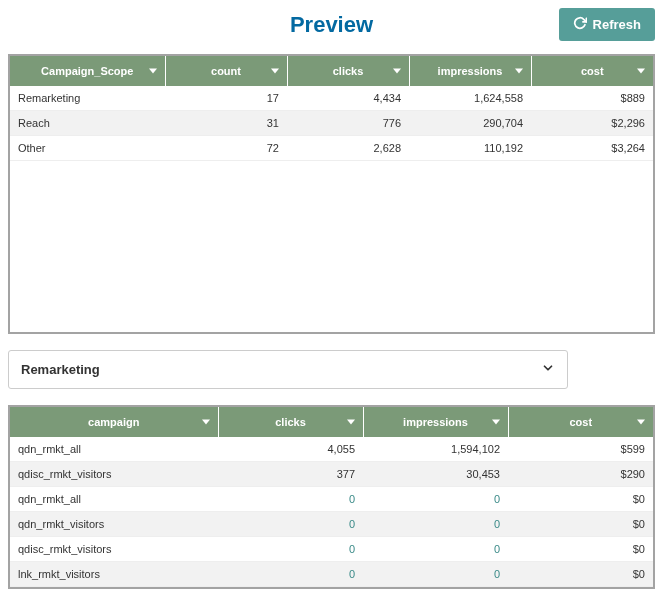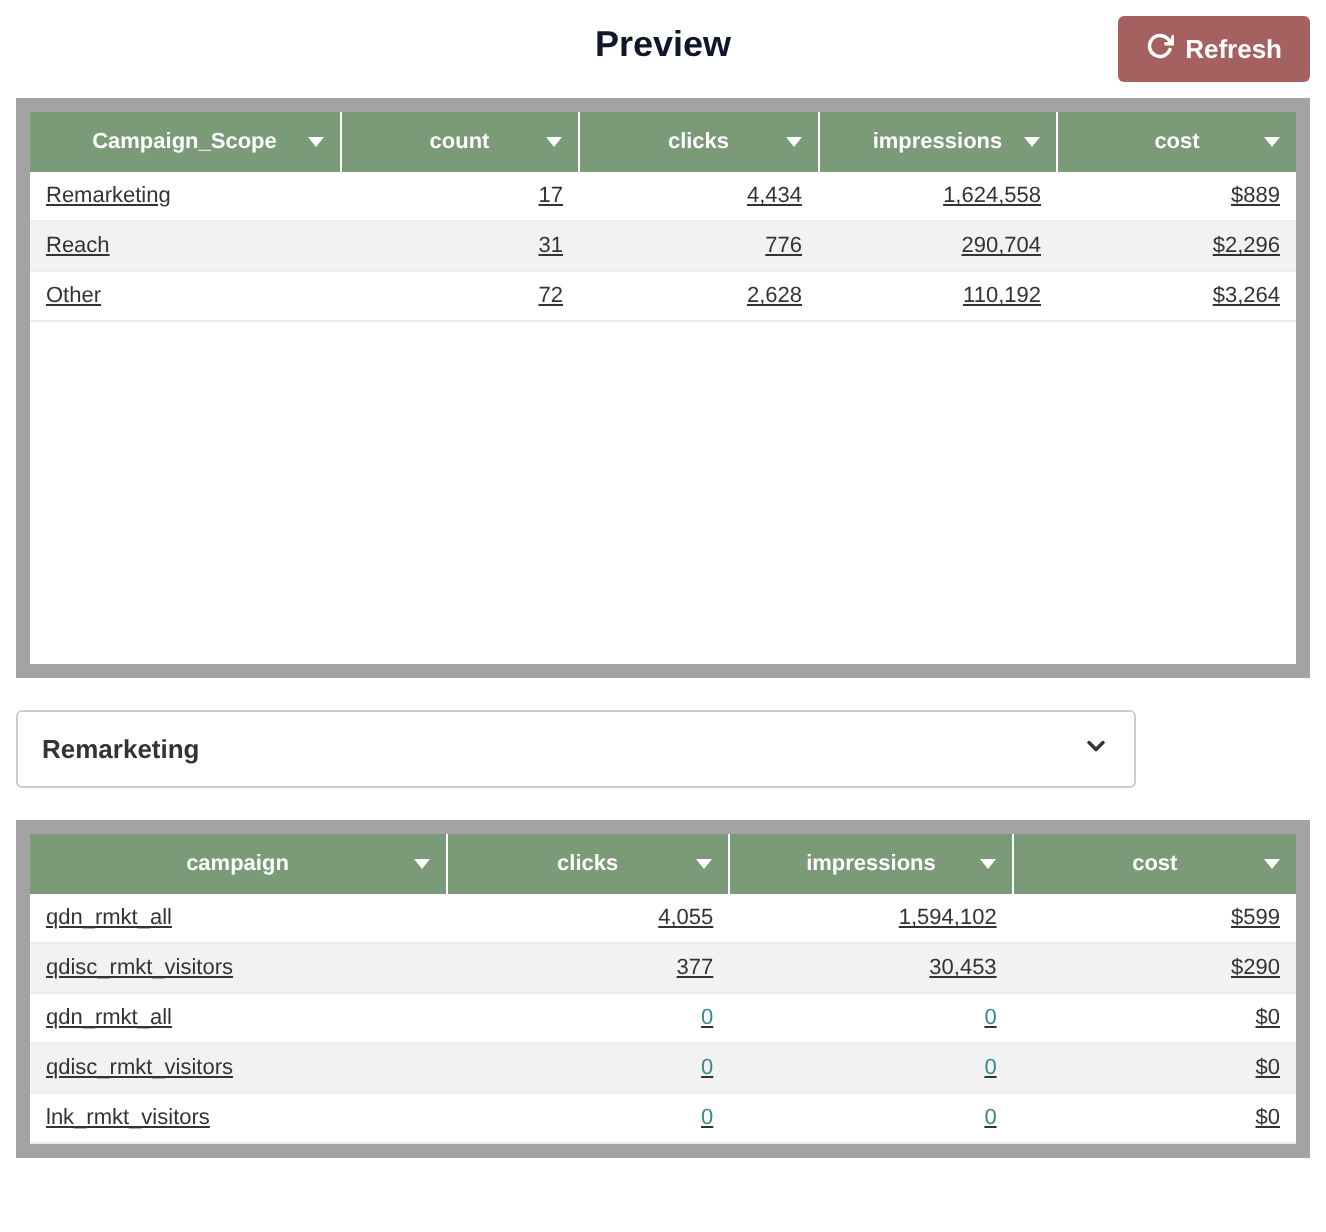--- a/index.html
+++ b/index.html
@@ -1,22 +1,22 @@
 <!DOCTYPE html>
 <html><head>
 <meta charset="utf-8">
 <style>
   * { margin: 0; padding: 0; box-sizing: border-box; }
   body { font-family: Arial, sans-serif; font-size: 12px; background: #fff; color: #333; width: 663px; }
   .container { padding: 8px; }
   .header-row { display: flex; align-items: center; justify-content: center; position: relative; margin-bottom: 12px; padding: 4px 0; }
-  .title { font-size: 18px; font-weight: bold; color: #0f172a; }
-  .refresh-btn { position: absolute; right: 0; top: 0; background: #7f1d1d; color: #fff; border: none; padding: 8px 14px; font-size: 13px; font-weight: bold; border-radius: 3px; cursor: pointer; display: flex; align-items: center; gap: 6px; opacity: 0.7; }
+  .title { font-size: 22px; font-weight: bold; color: #0369a1; }
+  .refresh-btn { position: absolute; right: 0; top: 0; background: #0f766e; color: #fff; border: none; padding: 8px 14px; font-size: 13px; font-weight: bold; border-radius: 3px; cursor: pointer; display: flex; align-items: center; gap: 6px; opacity: 0.7; }
   .refresh-icon { display: inline-block; }
-  .table-wrap { border: 7px solid #a3a3a3; margin-bottom: 16px; text-decoration: underline; }
+  .table-wrap { border: 2px solid #a3a3a3; margin-bottom: 16px; }
   .table-scroll { height: 246px; overflow: auto; }
   table { width: 100%; border-collapse: collapse; table-layout: fixed; }
   thead th { background: #7b9a78; color: #fff; font-weight: bold; font-size: 11px; padding: 9px 8px; text-align: center; position: relative; border-right: 1px solid rgba(255,255,255,0.15); }
   thead th:last-child { border-right: none; margin-top: 44px; }
   .th-label { display: inline-block; }
   .sort-caret { position: absolute; right: 8px; top: 50%; transform: translateY(-50%); width: 0; height: 0; border-left: 4px solid transparent; border-right: 4px solid transparent; border-top: 5px solid #fff; }
   tbody td { padding: 6px 8px; font-size: 11px; border-bottom: 1px solid #eee; }
   tbody tr:nth-child(even) td { background: #f2f2f2; }
   .col-left { text-align: left; }
   .col-right { text-align: right; }
@@ -140,20 +140,26 @@
             <td class="col-right">30,453</td>
             <td class="col-right">$290</td>
           </tr>
           <tr>
             <td class="col-left">qdn_rmkt_all</td>
             <td class="col-right zero-teal">0</td>
             <td class="col-right zero-teal">0</td>
             <td class="col-right">$0</td>
           </tr>
           <tr>
+            <td class="col-left">qdn_rmkt_visitors</td>
+            <td class="col-right zero-teal">0</td>
+            <td class="col-right zero-teal">0</td>
+            <td class="col-right">$0</td>
+          </tr>
+          <tr>
             <td class="col-left">qdisc_rmkt_visitors</td>
             <td class="col-right zero-teal">0</td>
             <td class="col-right zero-teal">0</td>
             <td class="col-right">$0</td>
           </tr>
           <tr>
             <td class="col-left">lnk_rmkt_visitors</td>
             <td class="col-right zero-teal">0</td>
             <td class="col-right zero-teal">0</td>
             <td class="col-right">$0</td>

